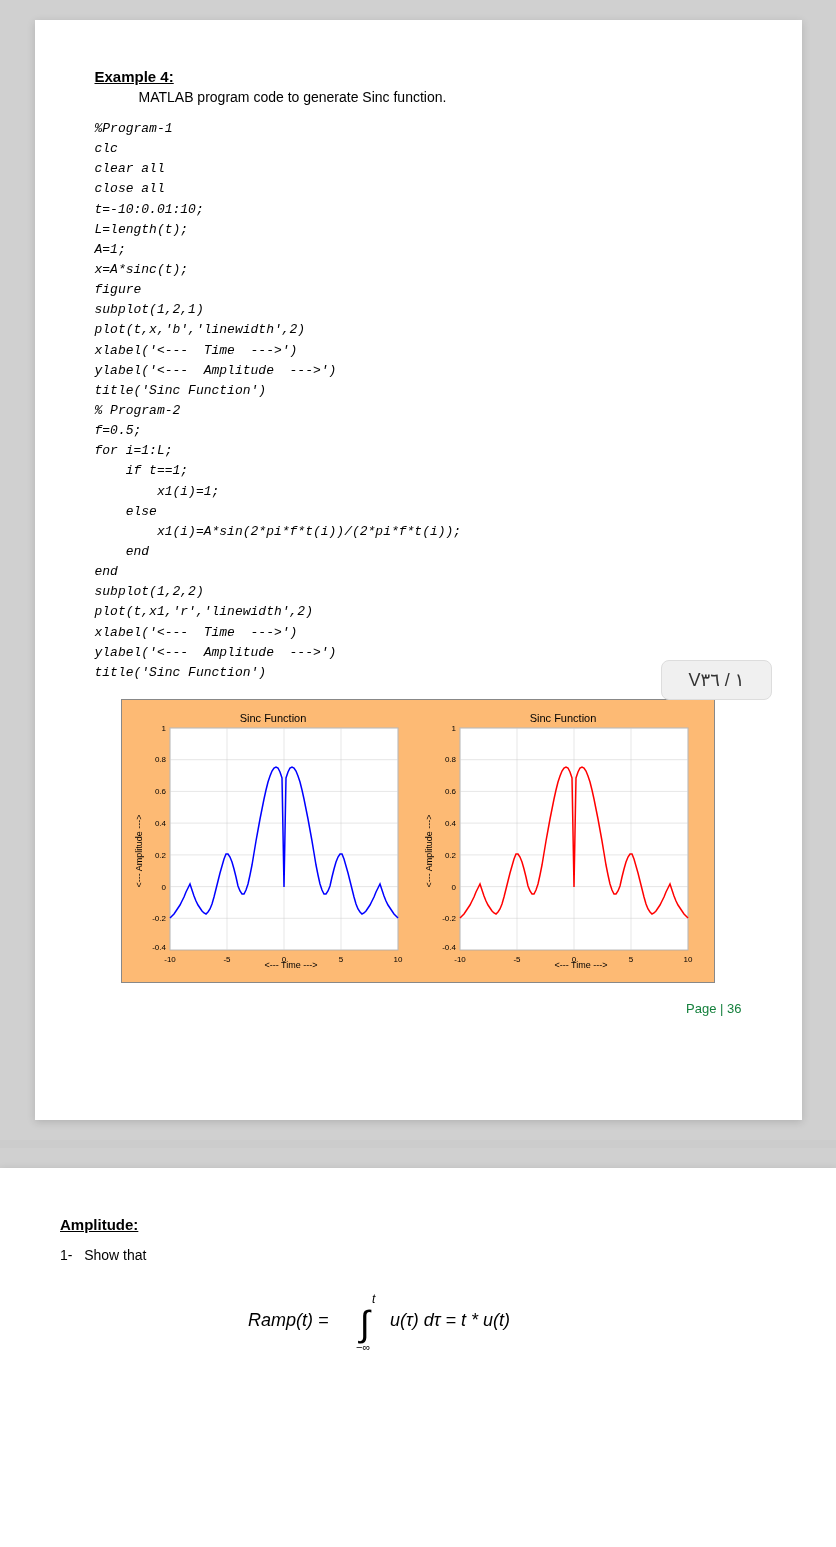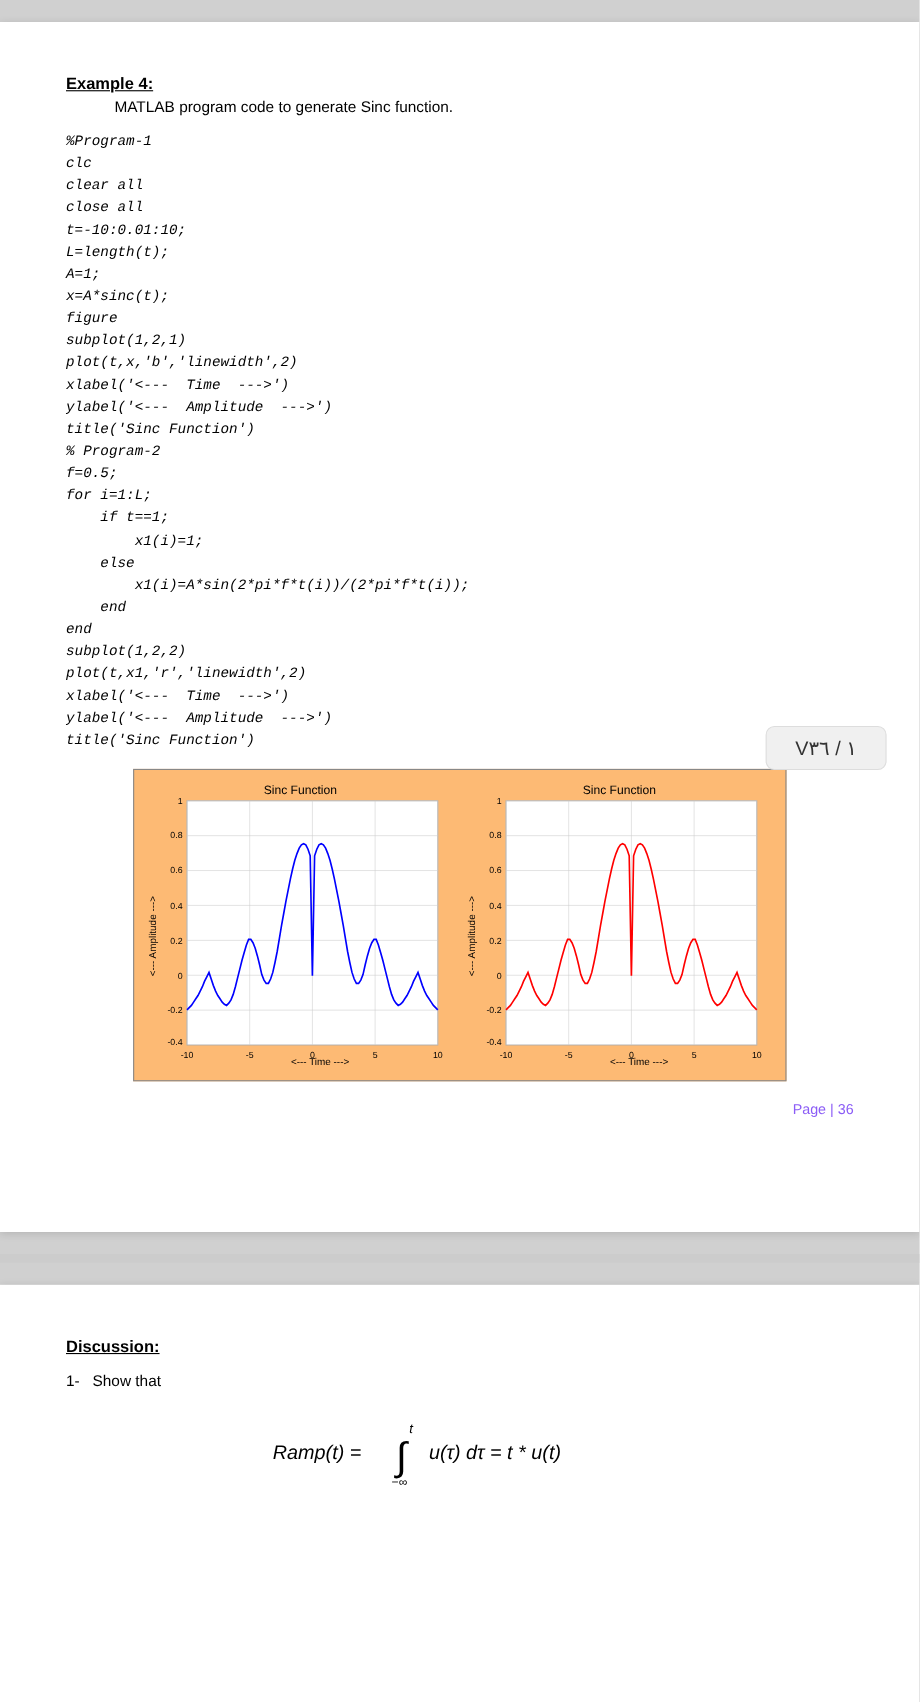--- a/index.html
+++ b/index.html
@@ -5,21 +5,21 @@
     * { margin: 0; padding: 0; box-sizing: border-box; }
     body {
       background: #d0d0d0;
       font-family: Arial, sans-serif;
       display: flex;
       flex-direction: column;
       align-items: center;
       padding: 20px 0;
     }
     .page {
-      width: 836px;
+      width: 767px;
       background: #fff;
       padding: 48px 60px 40px 60px;
       position: relative;
       min-height: 1100px;
       margin-bottom: 20px;
       box-shadow: 0 2px 8px rgba(0,0,0,0.15);
     }
     .page-bottom-bar {
       width: 836px;
       height: 8px;
@@ -63,21 +63,21 @@
       background: #fdba74;
       padding: 6px;
       display: flex;
       align-items: center;
       justify-content: center;
     }
     .page-number {
       text-align: right;
       font-size: 13px;
       margin-top: 18px;
-      color: #8b5cf6;
+      color: #15803d;
     }
     .watermark {
       position: absolute;
       right: 30px;
       top: 640px;
       background: #f0f0f0;
       border-radius: 8px;
       padding: 8px 26px;
       font-size: 18px;
       color: #333;
@@ -289,21 +289,21 @@
   </div>
 
   <div class="watermark">V١ / ٣٦</div>
 
   <div class="page-number">Page | 36</div>
 </div>
 
 <div class="page-bottom-bar"></div>
 
 <div class="page2">
-  <div class="discussion-title">Discussion:</div>
+  <div class="discussion-title">Amplitude:</div>
   <div class="discussion-item">
     <span>1-</span>&nbsp;&nbsp;
     <span>Show that</span>
   </div>
 
   <div class="math-formula">
     <svg width="360" height="80">
 
       <text x="10" y="45" font-family="Times New Roman, serif" font-size="18" font-style="italic">Ramp(t) = </text>
 

